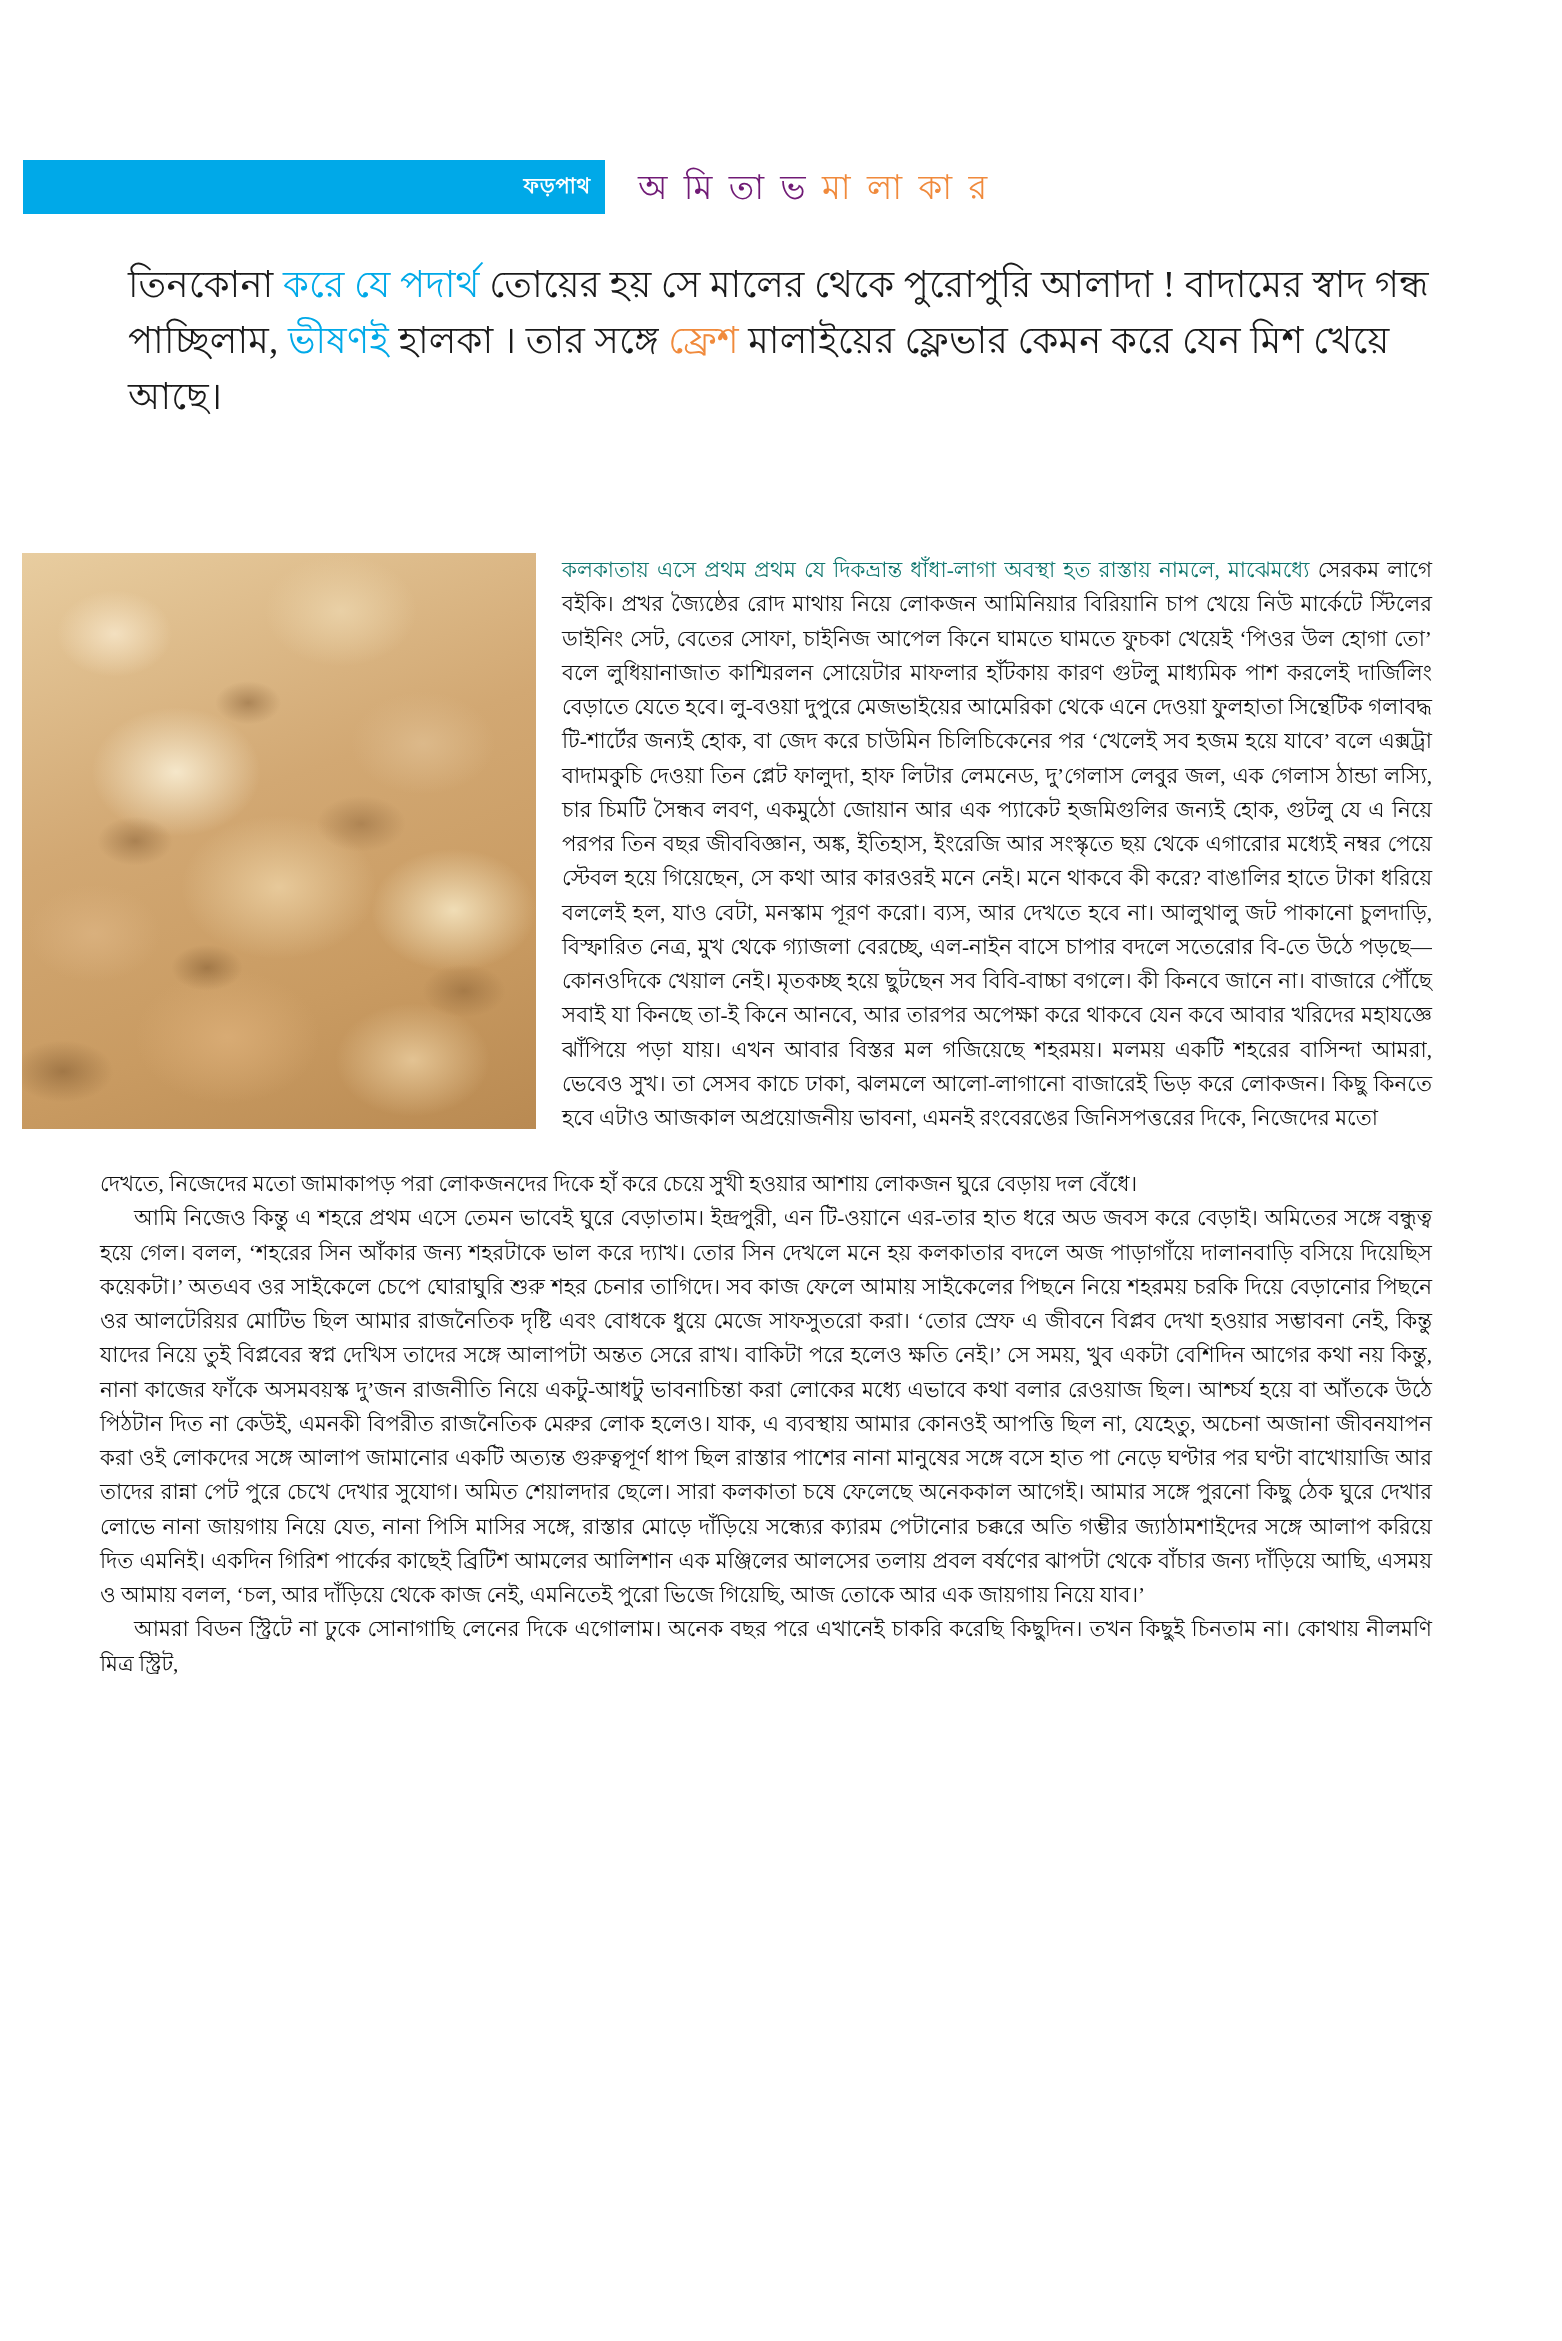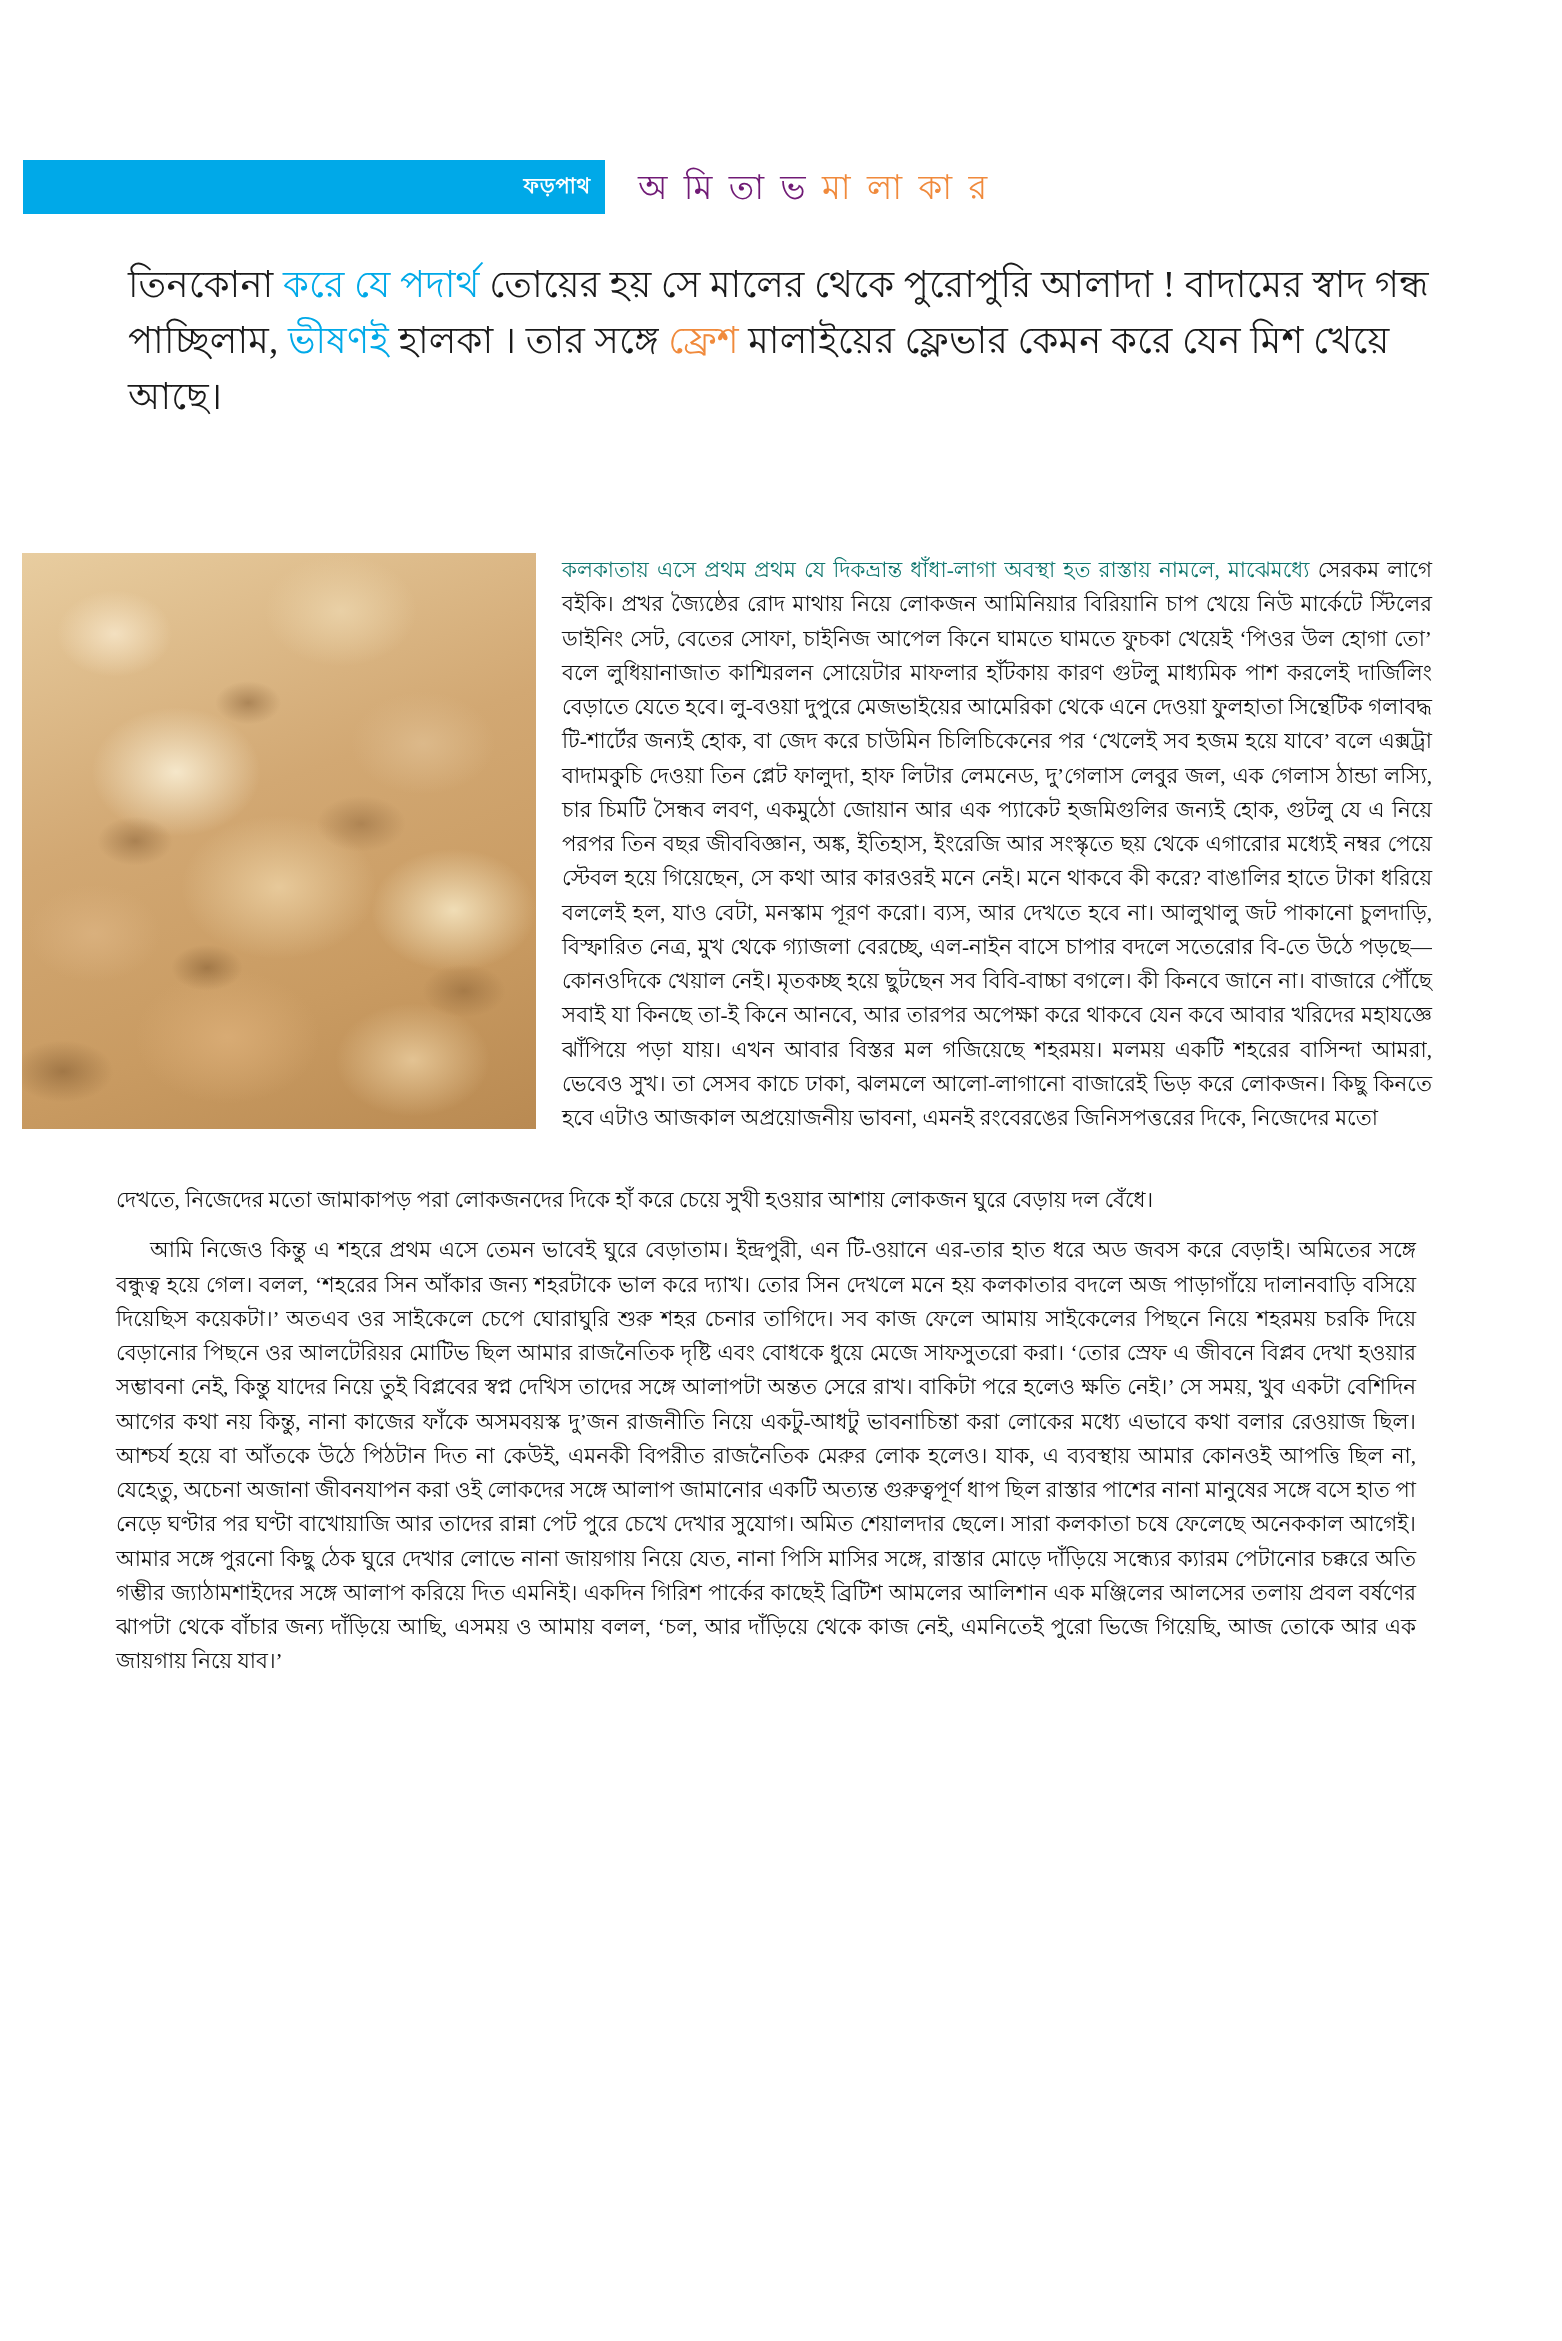--- a/index.html
+++ b/index.html
@@ -140,21 +140,21 @@
     position: absolute;
     left: 100px;
     top: 1167px;
     width: 1332px;
     font-size: 21.4px;
     line-height: 1.60;
     color: #111111;
     text-align: justify;
   }
   .body-col-2 p {
-    margin: 16px;
+    margin: 0;
     text-indent: 34px;
   }
 
   
   .folio {
     position: absolute;
     left: 0;
     top: 2240px;
     width: 1563px;
     text-align: center;
@@ -186,17 +186,18 @@
     <div class="shadows"></div>
   </div>
 
   <div class="body-col">
     <p class="first"><span class="lead">কলকাতায় এসে প্রথম প্রথম যে দিকভ্রান্ত ধাঁধা-লাগা অবস্থা হত রাস্তায় নামলে, মাঝেমধ্যে</span><span> সেরকম লাগে বইকি। প্রখর জ্যৈষ্ঠের রোদ মাথায় নিয়ে লোকজন আমিনিয়ার বিরিয়ানি চাপ খেয়ে নিউ মার্কেটে স্টিলের ডাইনিং সেট, বেতের সোফা, চাইনিজ আপেল কিনে ঘামতে ঘামতে ফুচকা খেয়েই ‘পিওর উল হোগা তো’ বলে লুধিয়ানাজাত কাশ্মিরলন সোয়েটার মাফলার হাঁটকায় কারণ গুটলু মাধ্যমিক পাশ করলেই দার্জিলিং বেড়াতে যেতে হবে। লু-বওয়া দুপুরে মেজভাইয়ের আমেরিকা থেকে এনে দেওয়া ফুলহাতা সিন্থেটিক গলাবদ্ধ টি-শার্টের জন্যই হোক, বা জেদ করে চাউমিন চিলিচিকেনের পর ‘খেলেই সব হজম হয়ে যাবে’ বলে এক্সট্রা বাদামকুচি দেওয়া তিন প্লেট ফালুদা, হাফ লিটার লেমনেড, দু’গেলাস লেবুর জল, এক গেলাস ঠান্ডা লস্যি, চার চিমটি সৈন্ধব লবণ, একমুঠো জোয়ান আর এক প্যাকেট হজমিগুলির জন্যই হোক, গুটলু যে এ নিয়ে পরপর তিন বছর জীববিজ্ঞান, অঙ্ক, ইতিহাস, ইংরেজি আর সংস্কৃতে ছয় থেকে এগারোর মধ্যেই নম্বর পেয়ে স্টেবল হয়ে গিয়েছেন, সে কথা আর কারওরই মনে নেই। মনে থাকবে কী করে? বাঙালির হাতে টাকা ধরিয়ে বললেই হল, যাও বেটা, মনস্কাম পূরণ করো। ব্যস, আর দেখতে হবে না। আলুথালু জট পাকানো চুলদাড়ি, বিস্ফারিত নেত্র, মুখ থেকে গ্যাজলা বেরচ্ছে, এল-নাইন বাসে চাপার বদলে সতেরোর বি-তে উঠে পড়ছে—কোনওদিকে খেয়াল নেই। মৃতকচ্ছ হয়ে ছুটছেন সব বিবি-বাচ্চা বগলে। কী কিনবে জানে না। বাজারে পৌঁছে সবাই যা কিনছে তা-ই কিনে আনবে, আর তারপর অপেক্ষা করে থাকবে যেন কবে আবার খরিদের মহাযজ্ঞে ঝাঁপিয়ে পড়া যায়। এখন আবার বিস্তর মল গজিয়েছে শহরময়। মলময় একটি শহরের বাসিন্দা আমরা, ভেবেও সুখ। তা সেসব কাচে ঢাকা, ঝলমলে আলো-লাগানো বাজারেই ভিড় করে লোকজন। কিছু কিনতে হবে এটাও আজকাল অপ্রয়োজনীয় ভাবনা, এমনই রংবেরঙের জিনিসপত্তরের দিকে, নিজেদের মতো</span></p>
   </div>
 
   <div class="body-col-2">
       <p style="text-indent: 0px;">দেখতে, নিজেদের মতো জামাকাপড় পরা লোকজনদের দিকে হাঁ করে চেয়ে সুখী হওয়ার আশায় লোকজন ঘুরে বেড়ায় দল বেঁধে।</p>
     <p>আমি নিজেও কিন্তু এ শহরে প্রথম এসে তেমন ভাবেই ঘুরে বেড়াতাম। ইন্দ্রপুরী, এন টি-ওয়ানে এর-তার হাত ধরে অড জবস করে বেড়াই। অমিতের সঙ্গে বন্ধুত্ব হয়ে গেল। বলল, ‘শহরের সিন আঁকার জন্য শহরটাকে ভাল করে দ্যাখ। তোর সিন দেখলে মনে হয় কলকাতার বদলে অজ পাড়াগাঁয়ে দালানবাড়ি বসিয়ে দিয়েছিস কয়েকটা।’ অতএব ওর সাইকেলে চেপে ঘোরাঘুরি শুরু শহর চেনার তাগিদে। সব কাজ ফেলে আমায় সাইকেলের পিছনে নিয়ে শহরময় চরকি দিয়ে বেড়ানোর পিছনে ওর আলটেরিয়র মোটিভ ছিল আমার রাজনৈতিক দৃষ্টি এবং বোধকে ধুয়ে মেজে সাফসুতরো করা। ‘তোর স্রেফ এ জীবনে বিপ্লব দেখা হওয়ার সম্ভাবনা নেই, কিন্তু যাদের নিয়ে তুই বিপ্লবের স্বপ্ন দেখিস তাদের সঙ্গে আলাপটা অন্তত সেরে রাখ। বাকিটা পরে হলেও ক্ষতি নেই।’ সে সময়, খুব একটা বেশিদিন আগের কথা নয় কিন্তু, নানা কাজের ফাঁকে অসমবয়স্ক দু’জন রাজনীতি নিয়ে একটু-আধটু ভাবনাচিন্তা করা লোকের মধ্যে এভাবে কথা বলার রেওয়াজ ছিল। আশ্চর্য হয়ে বা আঁতকে উঠে পিঠটান দিত না কেউই, এমনকী বিপরীত রাজনৈতিক মেরুর লোক হলেও। যাক, এ ব্যবস্থায় আমার কোনওই আপত্তি ছিল না, যেহেতু, অচেনা অজানা জীবনযাপন করা ওই লোকদের সঙ্গে আলাপ জামানোর একটি অত্যন্ত গুরুত্বপূর্ণ ধাপ ছিল রাস্তার পাশের নানা মানুষের সঙ্গে বসে হাত পা নেড়ে ঘণ্টার পর ঘণ্টা বাখোয়াজি আর তাদের রান্না পেট পুরে চেখে দেখার সুযোগ। অমিত শেয়ালদার ছেলে। সারা কলকাতা চষে ফেলেছে অনেককাল আগেই। আমার সঙ্গে পুরনো কিছু ঠেক ঘুরে দেখার লোভে নানা জায়গায় নিয়ে যেত, নানা পিসি মাসির সঙ্গে, রাস্তার মোড়ে দাঁড়িয়ে সন্ধ্যের ক্যারম পেটানোর চক্করে অতি গম্ভীর জ্যাঠামশাইদের সঙ্গে আলাপ করিয়ে দিত এমনিই। একদিন গিরিশ পার্কের কাছেই ব্রিটিশ আমলের আলিশান এক মঞ্জিলের আলসের তলায় প্রবল বর্ষণের ঝাপটা থেকে বাঁচার জন্য দাঁড়িয়ে আছি, এসময় ও আমায় বলল, ‘চল, আর দাঁড়িয়ে থেকে কাজ নেই, এমনিতেই পুরো ভিজে গিয়েছি, আজ তোকে আর এক জায়গায় নিয়ে যাব।’</p>
+    <p>আমরা বিডন স্ট্রিটে না ঢুকে সোনাগাছি লেনের দিকে এগোলাম। অনেক বছর পরে এখানেই চাকরি করেছি কিছুদিন। তখন কিছুই চিনতাম না। কোথায় নীলমণি মিত্র স্ট্রিট,</p>
   </div>
 
 
 </div>
 
 
 </body></html>

